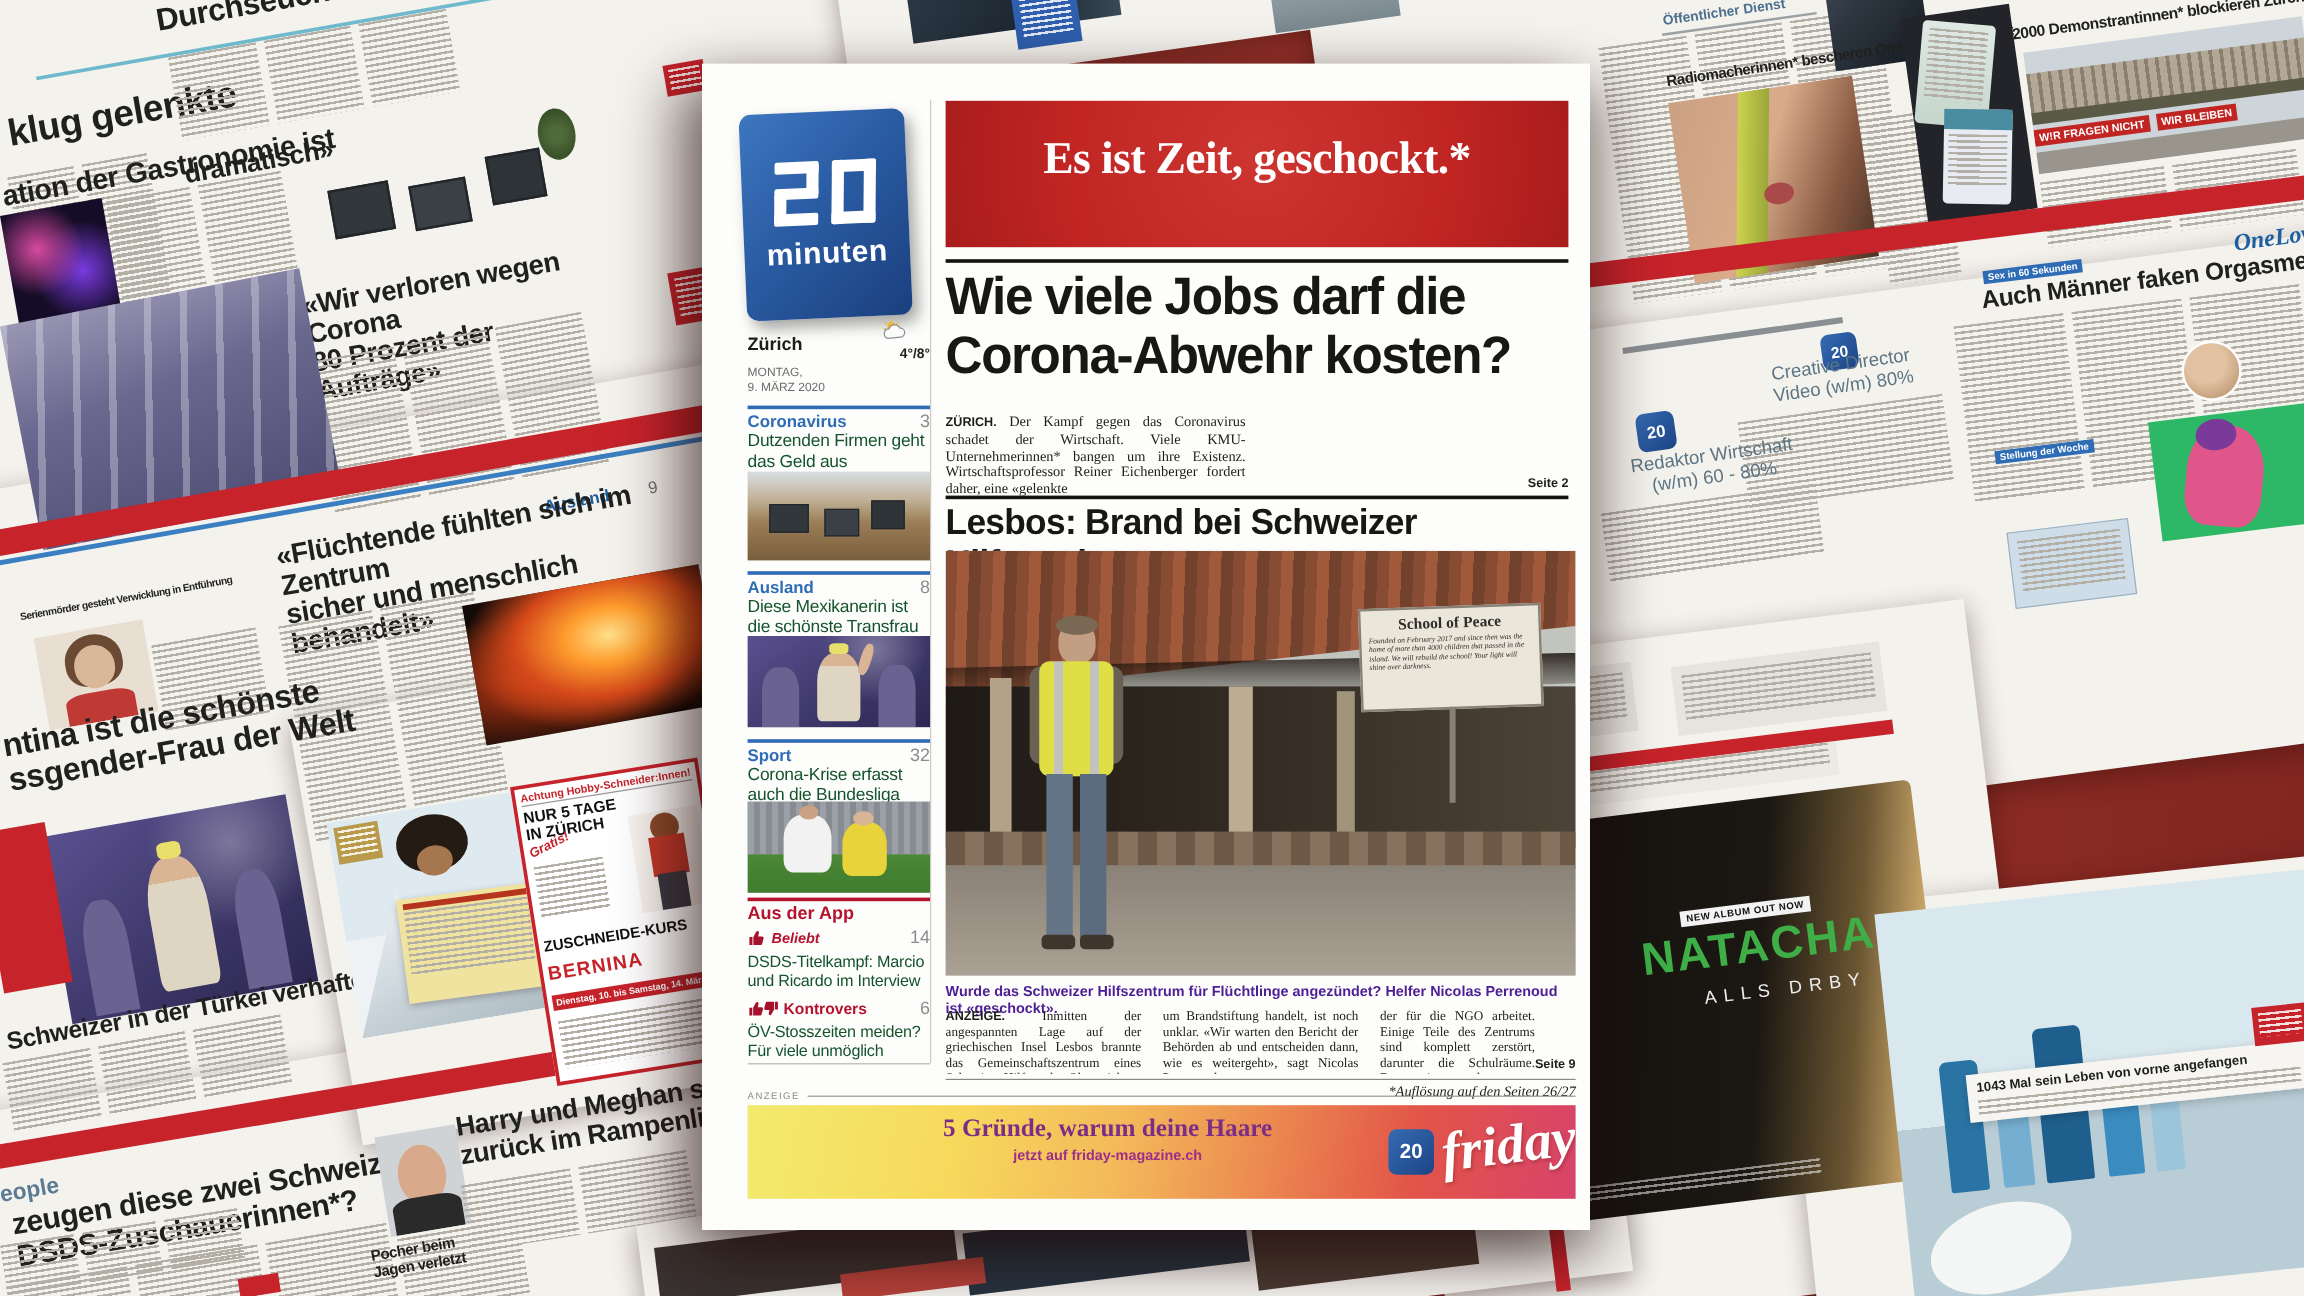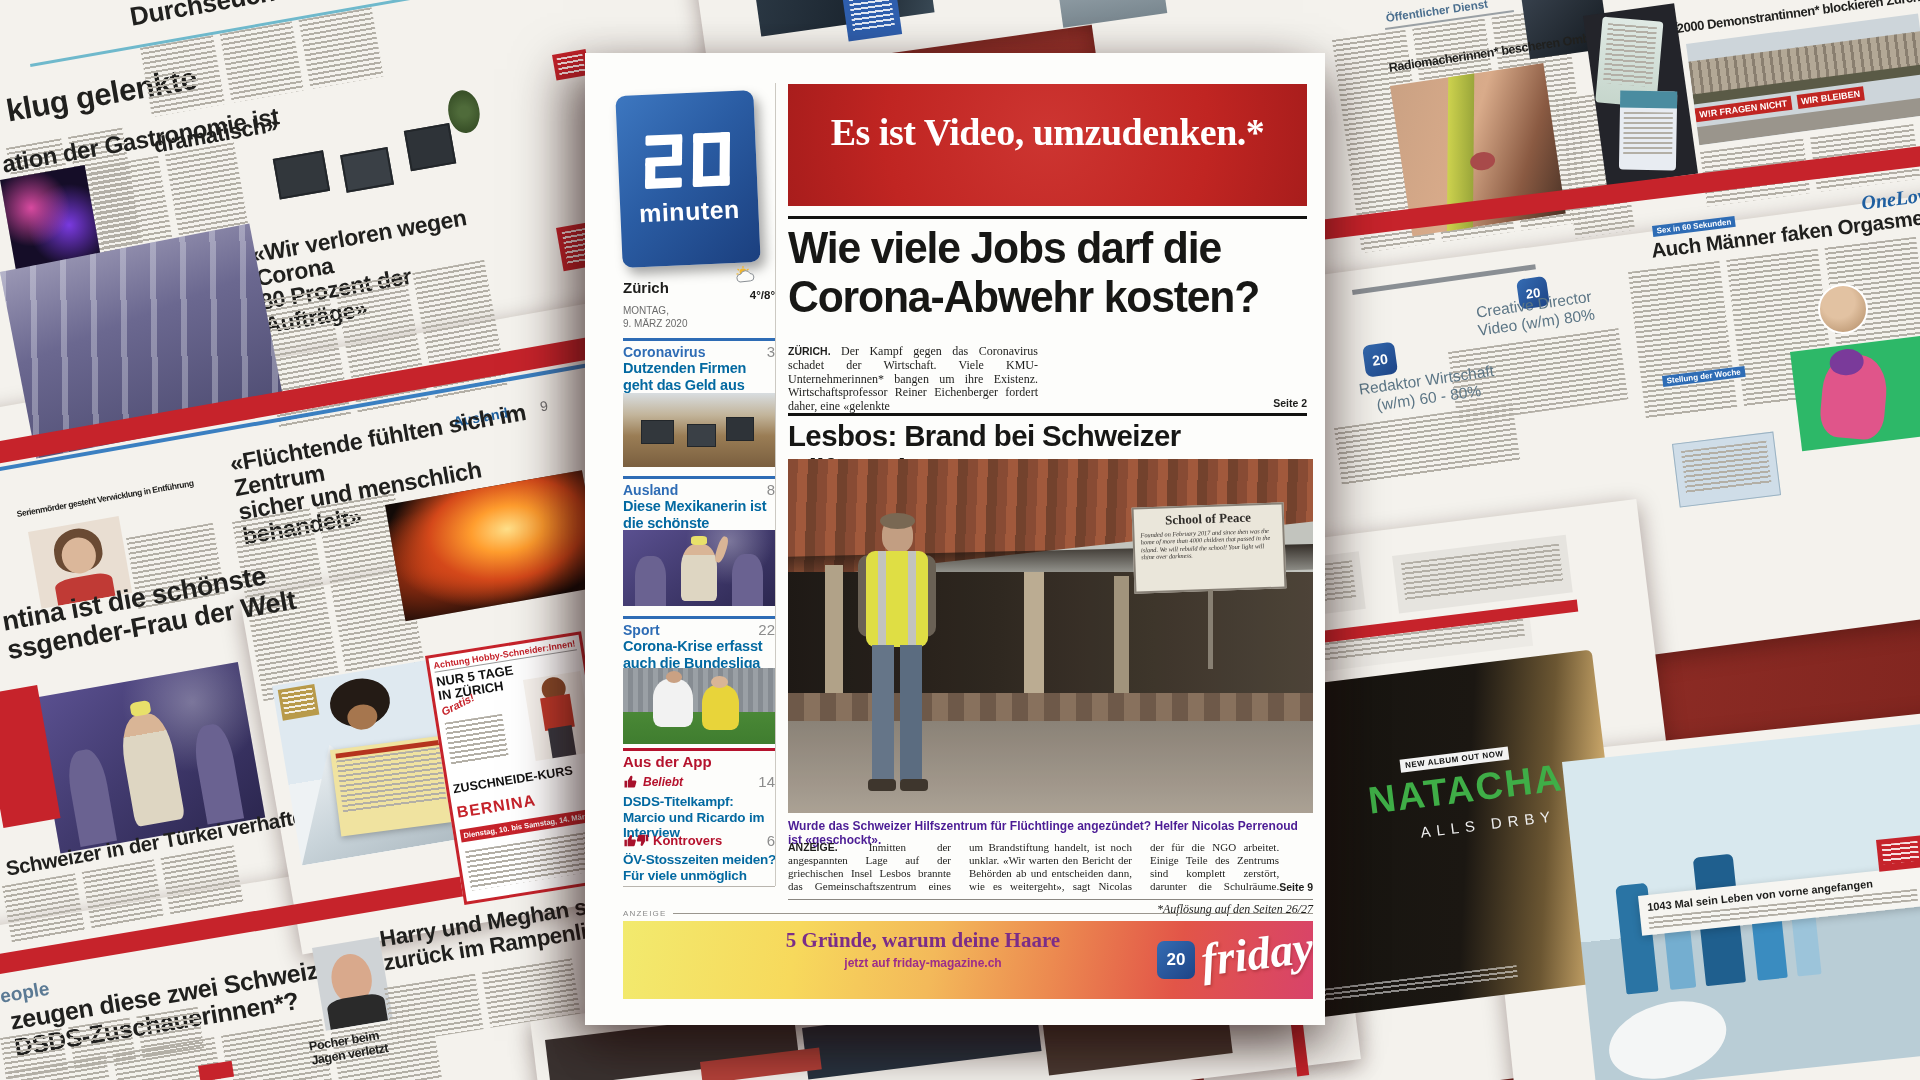--- a/index.html
+++ b/index.html
@@ -19,21 +19,21 @@
   .red{background:#c6232b;}
   .front{position:absolute;left:585px;top:53px;width:740px;height:972px;background:#fdfdfb;
     box-shadow:-22px 16px 46px rgba(30,8,5,.55),16px 22px 42px rgba(30,8,5,.35);}
   .logo{position:absolute;left:34px;top:40px;width:138px;height:172px;border-radius:10px;
     background:linear-gradient(135deg,#3d77c0 0%,#2a5ca3 45%,#1b3f7e 100%);
     transform:rotate(-2.5deg);box-shadow:5px 7px 12px rgba(0,0,0,.35);
     display:flex;flex-direction:column;align-items:center;justify-content:center;gap:8px;}
   .logo .min{color:#fff;font-weight:bold;font-size:25px;letter-spacing:.5px;}
   .slab{font-size:14px;font-weight:bold;color:#2e6cb5;}
   .snum{font-size:15px;color:#8c8c8c;}
-  .stitle{font-size:14.5px;font-weight:bold;color:#0369a1;line-height:16.5px;letter-spacing:-.2px;}
+  .stitle{font-size:14.5px;font-weight:normal;color:#14532d;line-height:16.5px;letter-spacing:-.2px;}
   .sline{height:3px;background:#2e6cb5;}
   .rline{height:3px;background:#b5122d;}
   .srow{display:flex;justify-content:space-between;align-items:baseline;}
   .appred{color:#b5122d;font-weight:bold;}
   .banner{position:absolute;left:203px;top:31px;width:519px;height:122px;text-align:center;color:#fff;
     font-family:"Liberation Serif",serif;
     background:radial-gradient(circle at 50% 40%,#cd3531 0%,#c02522 60%,#a81d1c 100%);}
   .banner .bh{font-size:38px;font-weight:bold;margin-top:26px;letter-spacing:-.5px;}
   .banner .tag{font-size:15px;font-weight:bold;margin-top:6px;}
   .mainhead{font-size:44px;font-weight:800;color:#171715;line-height:49px;letter-spacing:-1.2px;
@@ -394,21 +394,21 @@
       <div class="abs" style="left:38%;top:18%;width:24%;height:76%;background:linear-gradient(#d9b596 0 20%,#ded6c2 20% 100%);border-radius:40% 40% 10% 10%;"></div>
       <div class="abs" style="left:45%;top:8%;width:10%;height:12%;background:#e8e06a;border-radius:30%;"></div>
       <div class="abs" style="left:62%;top:8%;width:6%;height:36%;background:#d9b596;border-radius:40%;transform:rotate(18deg);"></div>
       <div class="abs" style="left:8%;top:34%;width:20%;height:66%;background:#6a6291;border-radius:40% 40% 0 0;"></div>
       <div class="abs" style="left:72%;top:32%;width:20%;height:68%;background:#6a6291;border-radius:40% 40% 0 0;"></div>
     </div>
 
     <div class="abs sline" style="left:38px;top:563px;width:152px;"></div>
     <div class="abs srow" style="left:38px;top:568px;width:152px;">
       <span class="slab">Sport</span>
-      <span class="snum">22</span>
+      <span class="snum">32</span>
     </div>
     <div class="abs stitle" style="left:38px;top:585px;width:152px;">Corona-Krise erfasst auch die Bundesliga</div>
     <div class="ph" style="left:38px;top:615px;width:152px;height:76px;background:#9aa0a5;">
       <div class="abs" style="left:0;top:0;width:100%;height:58%;background:repeating-linear-gradient(90deg,#9aa0a5 0 5px,#868c92 5px 10px);"></div>
       <div class="abs" style="left:0;top:58%;width:100%;height:42%;background:linear-gradient(#4a8836,#3f7d2f);"></div>
       <div class="abs" style="left:20%;top:14%;width:26%;height:64%;background:#f2f2f2;border-radius:40% 40% 20% 20%;"></div>
       <div class="abs" style="left:28%;top:4%;width:11%;height:16%;background:#caa183;border-radius:50%;"></div>
       <div class="abs" style="left:52%;top:22%;width:24%;height:60%;background:#e8d43a;border-radius:40% 40% 20% 20%;"></div>
       <div class="abs" style="left:58%;top:10%;width:11%;height:16%;background:#d9b596;border-radius:50%;"></div>
     </div>
@@ -435,21 +435,21 @@
         </svg>
         <span class="appred" style="font-size:13px;">Kontrovers</span>
       </span>
       <span class="snum">6</span>
     </div>
     <div class="abs stitle" style="left:38px;top:799px;width:156px;font-size:13.5px;line-height:15.5px;">ÖV-Stosszeiten meiden? Für viele unmöglich</div>
     <div class="abs" style="left:38px;top:833px;width:152px;height:1px;background:#b9b5ae;"></div>
     <div class="abs" style="left:190px;top:30px;width:1px;height:803px;background:#ccc9c2;"></div>
 
     <div class="banner">
-      <div class="bh">Es ist Video, umzudenken.*</div>
+      <div class="bh">Es ist Zeit, geschockt.*</div>
     </div>
     <div class="abs" style="left:203px;top:163px;width:519px;height:3px;background:#121210;"></div>
 
     <div class="abs mainhead" style="left:203px;top:170px;width:540px;">Wie viele Jobs darf die Corona-Abwehr kosten?</div>
     <div class="abs body" style="left:203px;top:292px;width:250px;height:68px;">
       <span class="dl">ZÜRICH.</span>
       <span>Der Kampf gegen das Coronavirus schadet der Wirtschaft. Viele KMU-Unternehmerinnen* bangen um ihre Existenz. Wirtschaftsprofessor Reiner Eichenberger fordert daher, eine «gelenkte</span>
     </div>
     <div class="abs body" style="left:469px;top:292px;width:253px;height:68px;">
       <span class="pref" style="margin-top:52px;">Seite 2</span>

